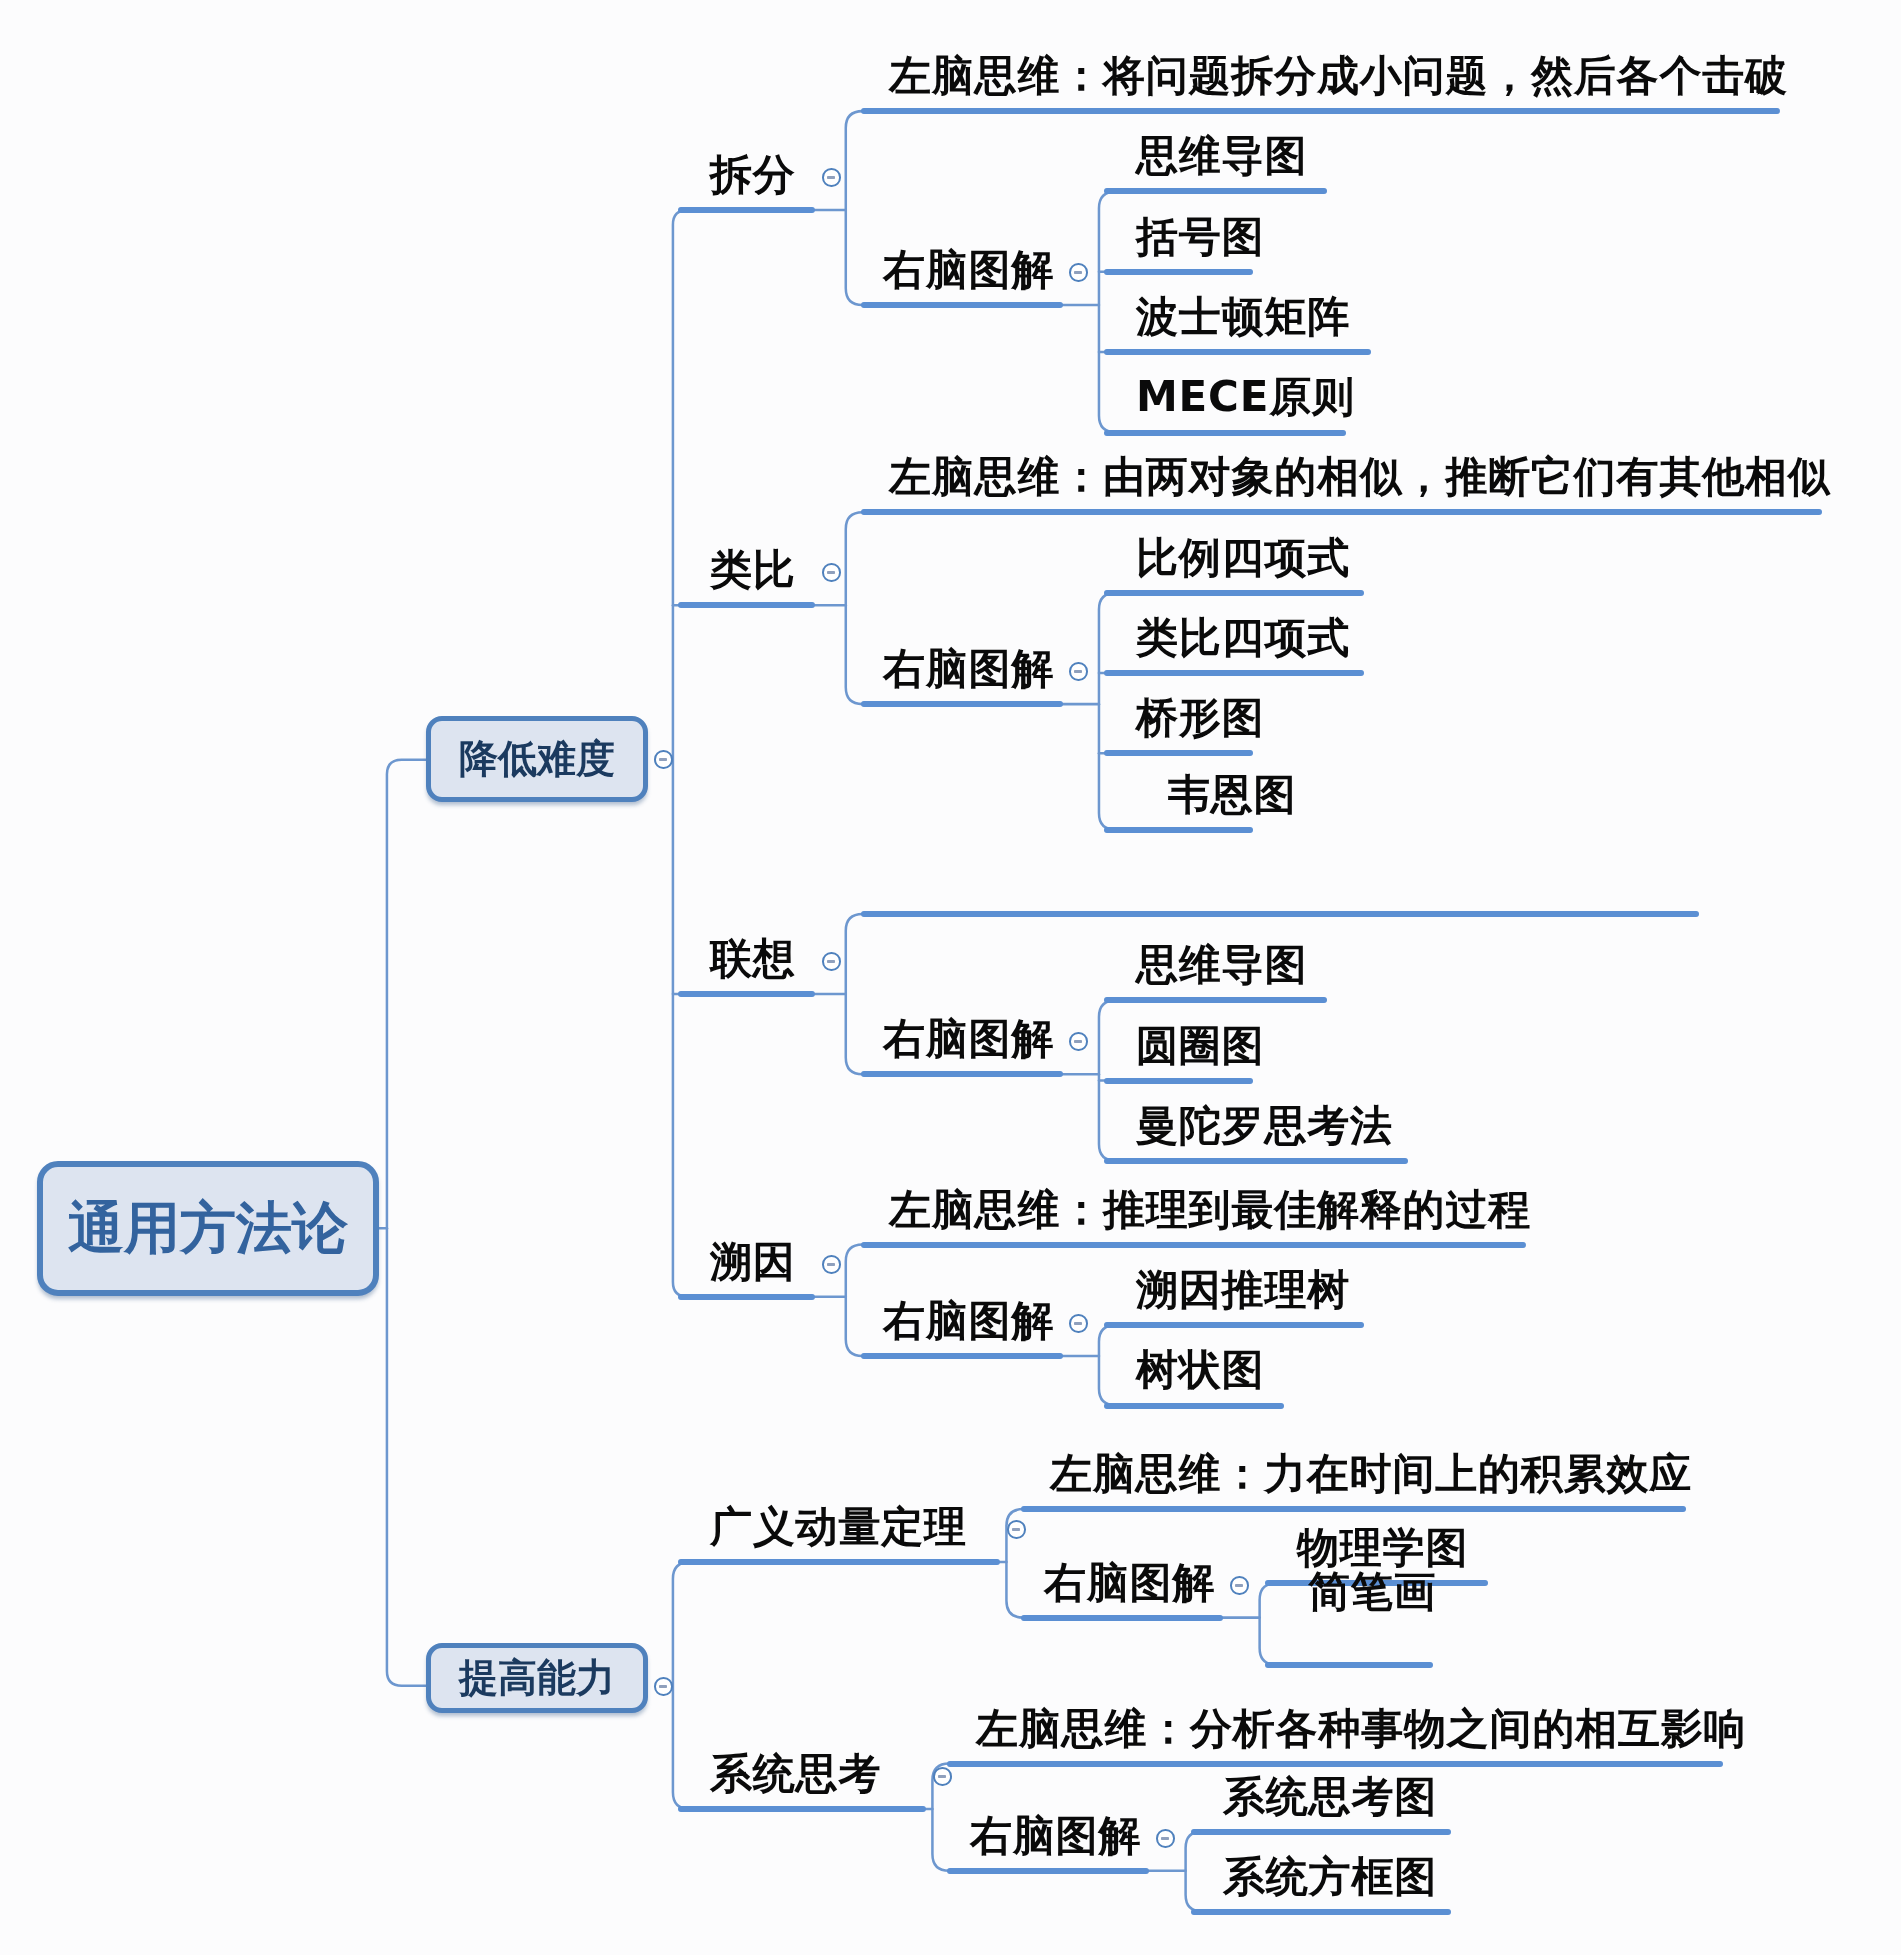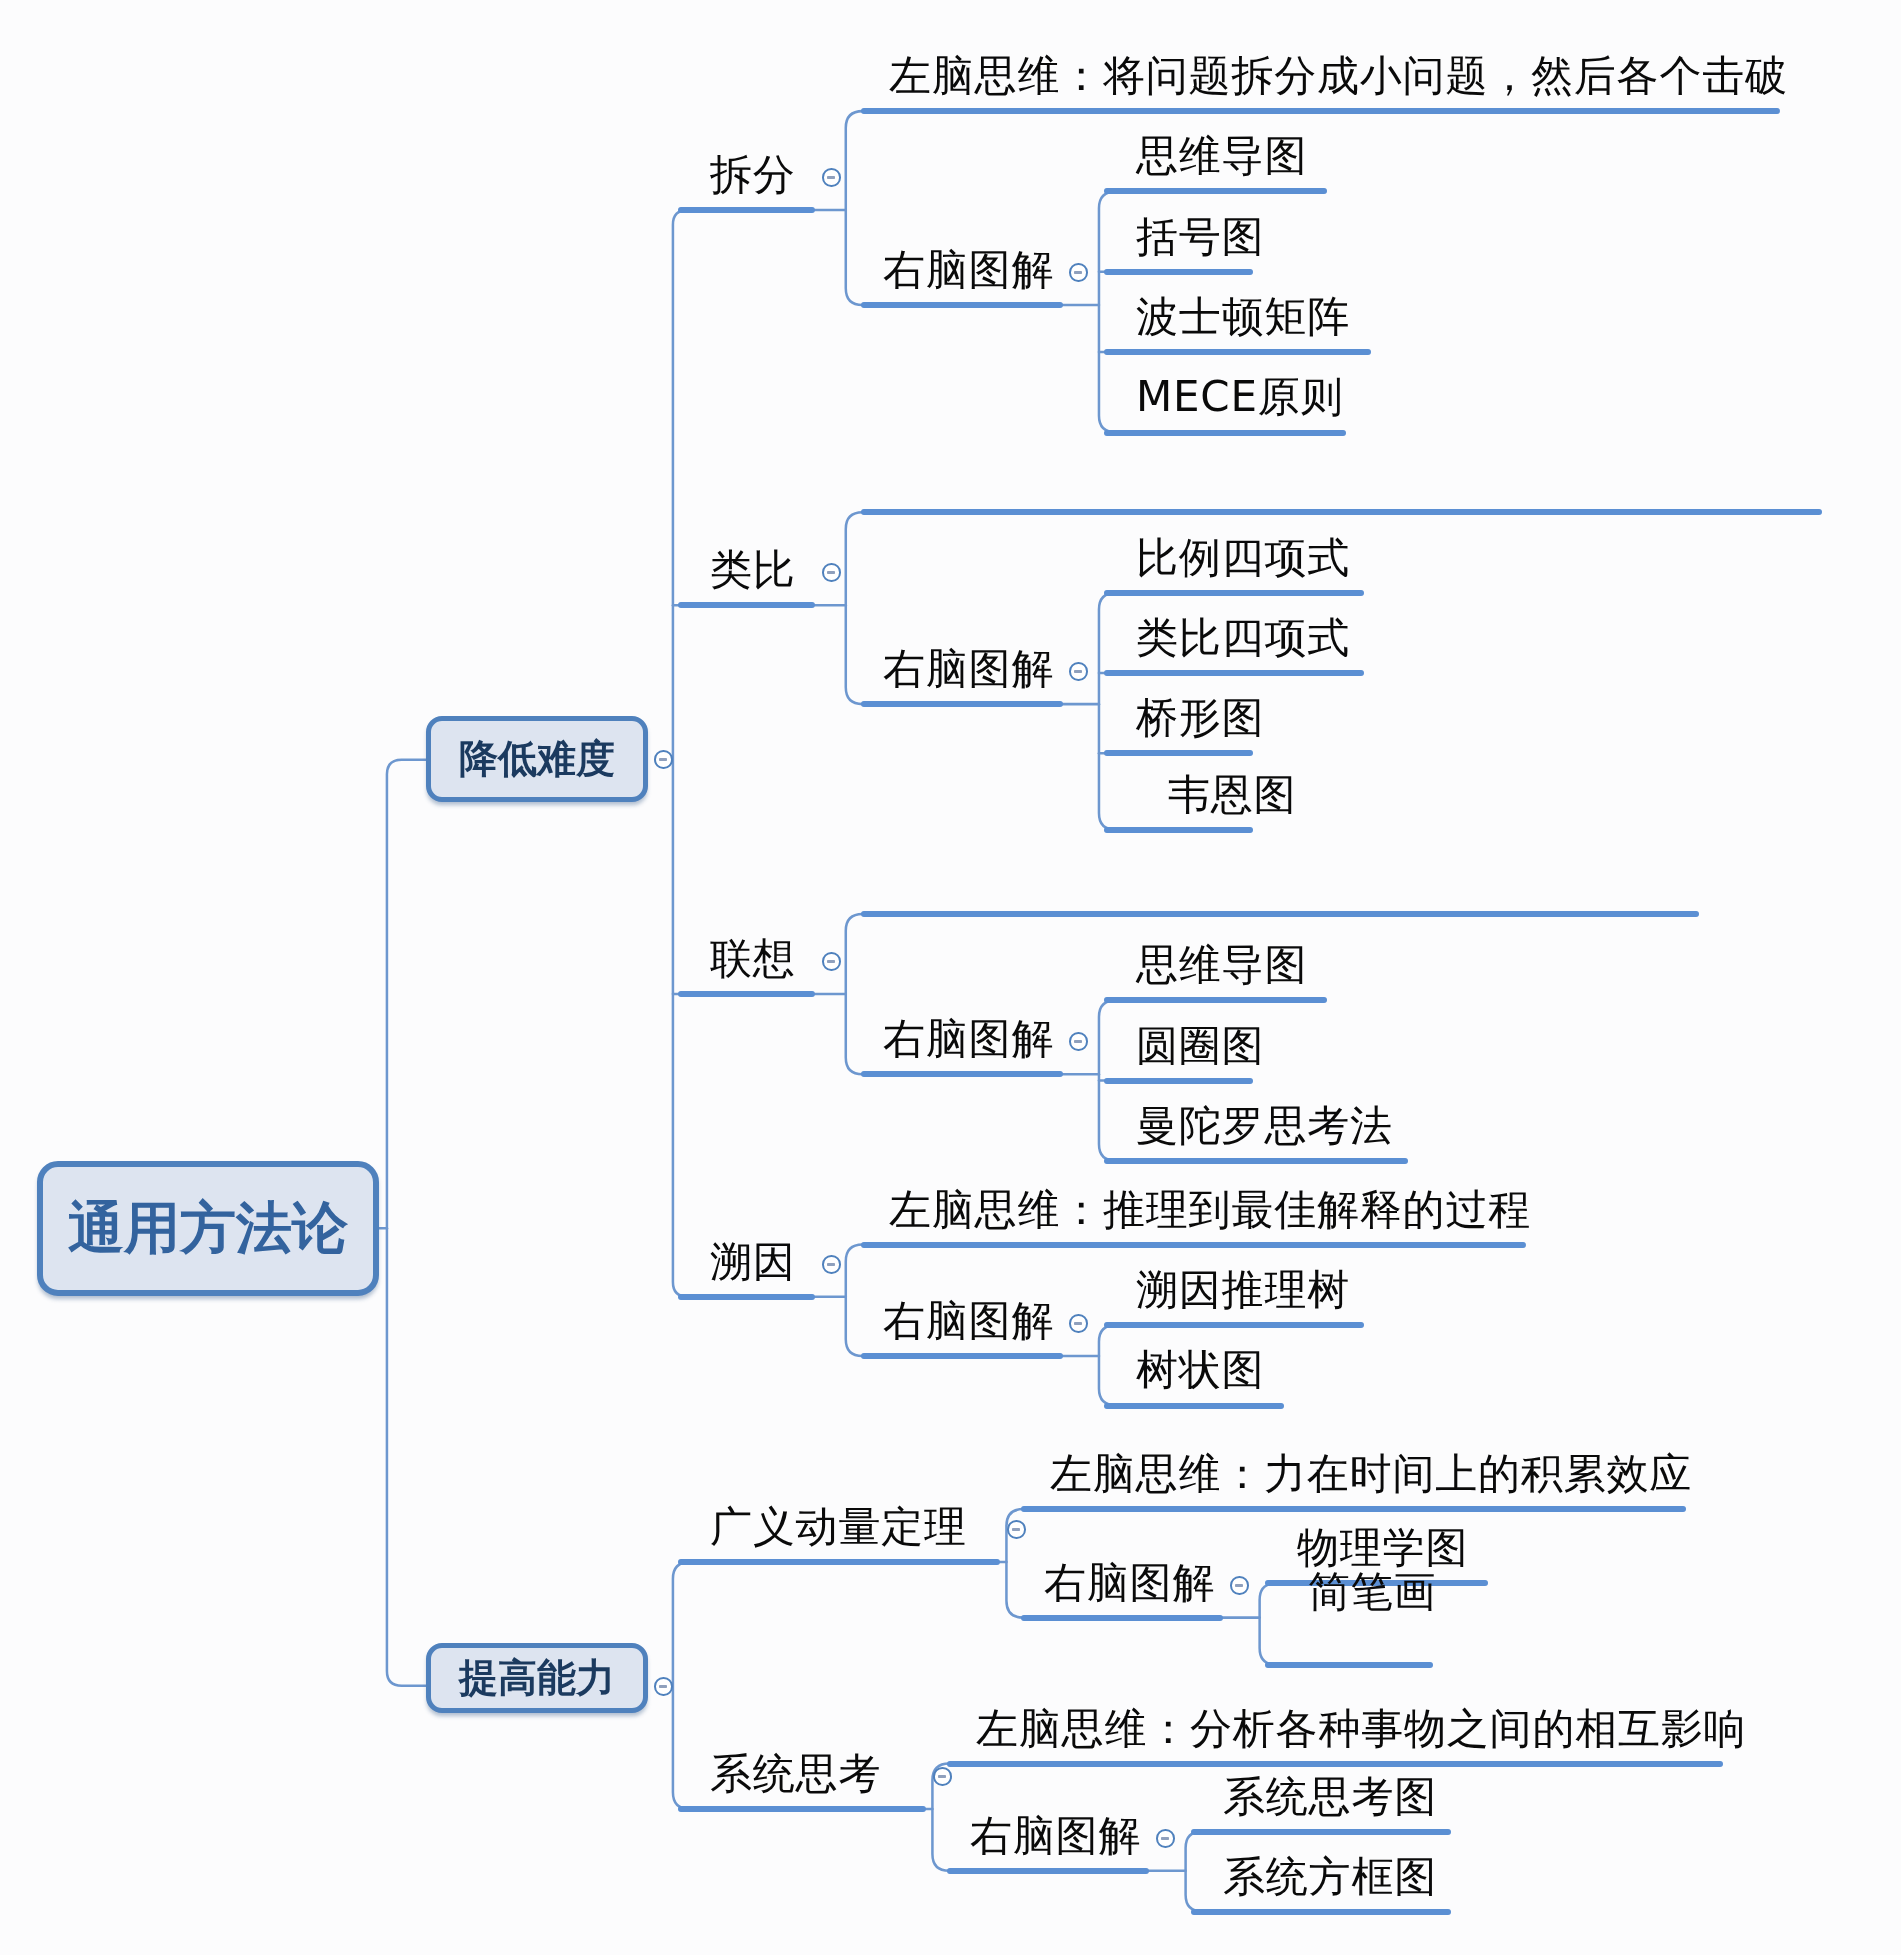--- a/index.html
+++ b/index.html
@@ -22,21 +22,21 @@
   #canvas{position:absolute;left:0;top:0;width:1901px;height:1955px;}
   svg.wires{position:absolute;left:0;top:0;width:1901px;height:1955px;}
   svg.wires path{fill:none;stroke:var(--line);stroke-width:6px;stroke-linecap:round;}
 
   .bar{
     position:absolute;height:5.9px;border-radius:2.9px;
     background:var(--bar);
   }
   .lbl{
     position:absolute;height:55px;line-height:55px;
-    font-size:42px;font-weight:400;color:#0a0a0a;
+    font-size:42px;font-weight:700;color:#0a0a0a;
     white-space:nowrap;letter-spacing:0.8px;
   }
   .topic-box{
     position:absolute;display:flex;align-items:center;justify-content:center;
     background:var(--boxfill);
     border:5px solid var(--accent);
     border-radius:16px;
     box-shadow:0 4.2px 4.2px -1.7px rgba(80,110,150,.45);
     white-space:nowrap;
   }
@@ -130,20 +130,21 @@
   <div class="lbl" style="left:1136px;top:209px;">括号图</div>
   <div class="bar" style="left:1104px;top:269px;width:149px;"></div>
   <div class="lbl" style="left:1136px;top:289px;">波士顿矩阵</div>
   <div class="bar" style="left:1104px;top:349px;width:267px;"></div>
   <div class="lbl" style="left:1136px;top:369px;">MECE原则</div>
   <div class="bar" style="left:1104px;top:430px;width:242px;"></div>
 
   <div class="lbl" style="left:710px;top:542px;">类比</div>
   <div class="bar" style="left:678px;top:602px;width:137px;"></div>
 
+  <div class="lbl" style="left:889px;top:449px;">左脑思维：由两对象的相似，推断它们有其他相似</div>
   <div class="bar" style="left:861px;top:509px;width:961px;"></div>
 
   <div class="lbl" style="left:883px;top:641px;">右脑图解</div>
   <div class="bar" style="left:861px;top:701px;width:202px;"></div>
 
   <div class="lbl" style="left:1136px;top:530px;">比例四项式</div>
   <div class="bar" style="left:1104px;top:590px;width:260px;"></div>
   <div class="lbl" style="left:1136px;top:610px;">类比四项式</div>
   <div class="bar" style="left:1104px;top:670px;width:260px;"></div>
   <div class="lbl" style="left:1136px;top:690px;">桥形图</div>

